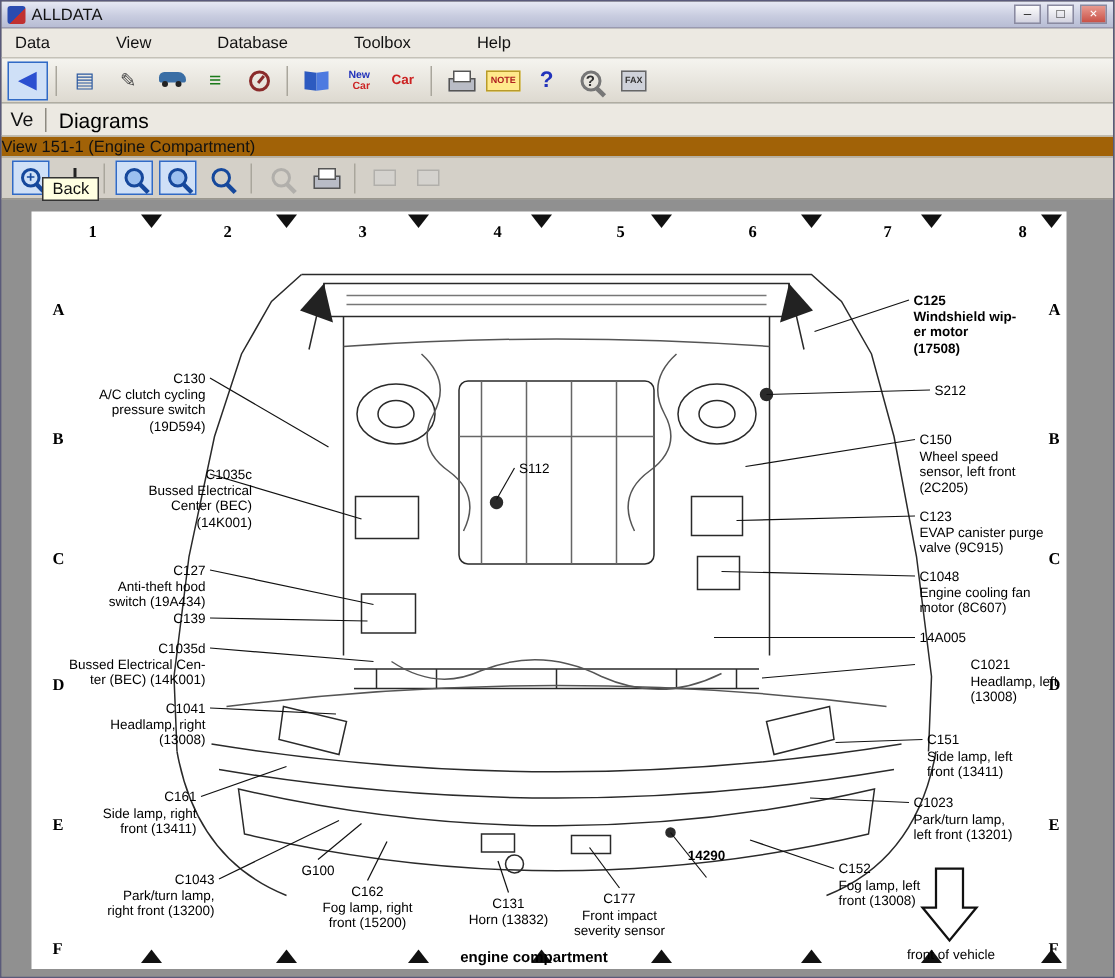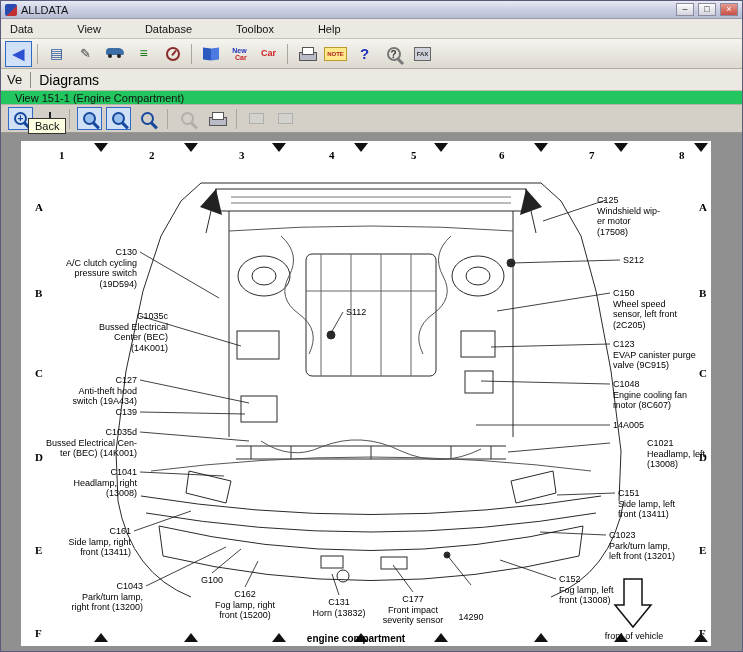--- a/index.html
+++ b/index.html
@@ -89,22 +89,22 @@
   .ic-pan-icon::after { content:""; position:absolute; left:0; top:6px; width:14px; height:2px; background:#222; }
   .ic-frame-icon { width:15px; height:11px; border:1px solid #888; background:#d6d6d6; }
   
   .navrow { height:22px; background:#ece9e2; border-bottom:1px solid #c0bdb2;
     display:flex; align-items:center; padding:0 6px; gap:8px; position:relative; }
   .pane-title { font-size:13px; color:#111; }
   .pane-divider { width:1px; height:16px; background:#8d8a80; }
   .page-title { font-size:14px; color:#000; }
   .tooltip { position:absolute; left:27px; top:69px; z-index:60; background:#ffffe1;
     border:1px solid #333; font-size:11px; padding:1px 6px; color:#111;margin-top:48px; }
-  .viewheader { height:14px; background:#22c55e; border-bottom:1px solid #b5b2a7;
-    font-size:11px; color:#111; padding:0 14px; line-height:14px; }
+  .viewheader { height:14px; background:#a16207; border-bottom:1px solid #b5b2a7;
+    font-size:11px; color:#111; padding:0 0; line-height:14px; }
   
   .canvas { position:relative; height:520px; background:#909090; }
   .page { position:absolute; left:20px; top:8px; width:690px; height:505px; background:#fff; }
   .page svg { position:absolute; left:0; top:0; }
   .grid-col, .grid-row { position:absolute; font:bold 11px "Liberation Serif", serif; color:#000; }
   .tri-down { position:absolute; width:0; height:0;
     border-left:7px solid transparent; border-right:7px solid transparent; border-top:9px solid #111; }
   .tri-up { position:absolute; width:0; height:0;
     border-left:7px solid transparent; border-right:7px solid transparent; border-bottom:9px solid #111; }
   .callout { position:absolute; font-size:9px; line-height:10.5px; color:#000; white-space:nowrap; z-index:5; }
@@ -410,27 +410,27 @@
         </div>
         <div class="callout callout-center" style="left: 318px; top: 456px;">
           <div class="callout-id">C131</div>
           <div class="callout-line">Horn (13832)</div>
         </div>
         <div class="callout callout-center" style="left: 392px; top: 453px;">
           <div class="callout-id">C177</div>
           <div class="callout-line">Front impact</div>
           <div class="callout-line">severity sensor</div>
         </div>
-        <div class="callout callout-center" style="left: 450px; top: 471px;">
+        <div class="callout callout-center" style="left: 450px; top: 424px; font-weight: bold;">
           <div class="callout-id">14290</div>
         </div>
         <div class="callout callout-left" style="left: 325px; top: 166px;">
           <div class="callout-id">S112</div>
         </div>
-        <div class="callout callout-left" style="left: 576px; top: 54px;">
+        <div class="callout callout-left" style="left: 588px; top: 54px; font-weight: bold;">
           <div class="callout-id">C125</div>
           <div class="callout-line">Windshield wip-</div>
           <div class="callout-line">er motor</div>
           <div class="callout-line">(17508)</div>
         </div>
         <div class="callout callout-left" style="left: 602px; top: 114px;">
           <div class="callout-id">S212</div>
         </div>
         <div class="callout callout-left" style="left: 592px; top: 147px;">
           <div class="callout-id">C150</div>

